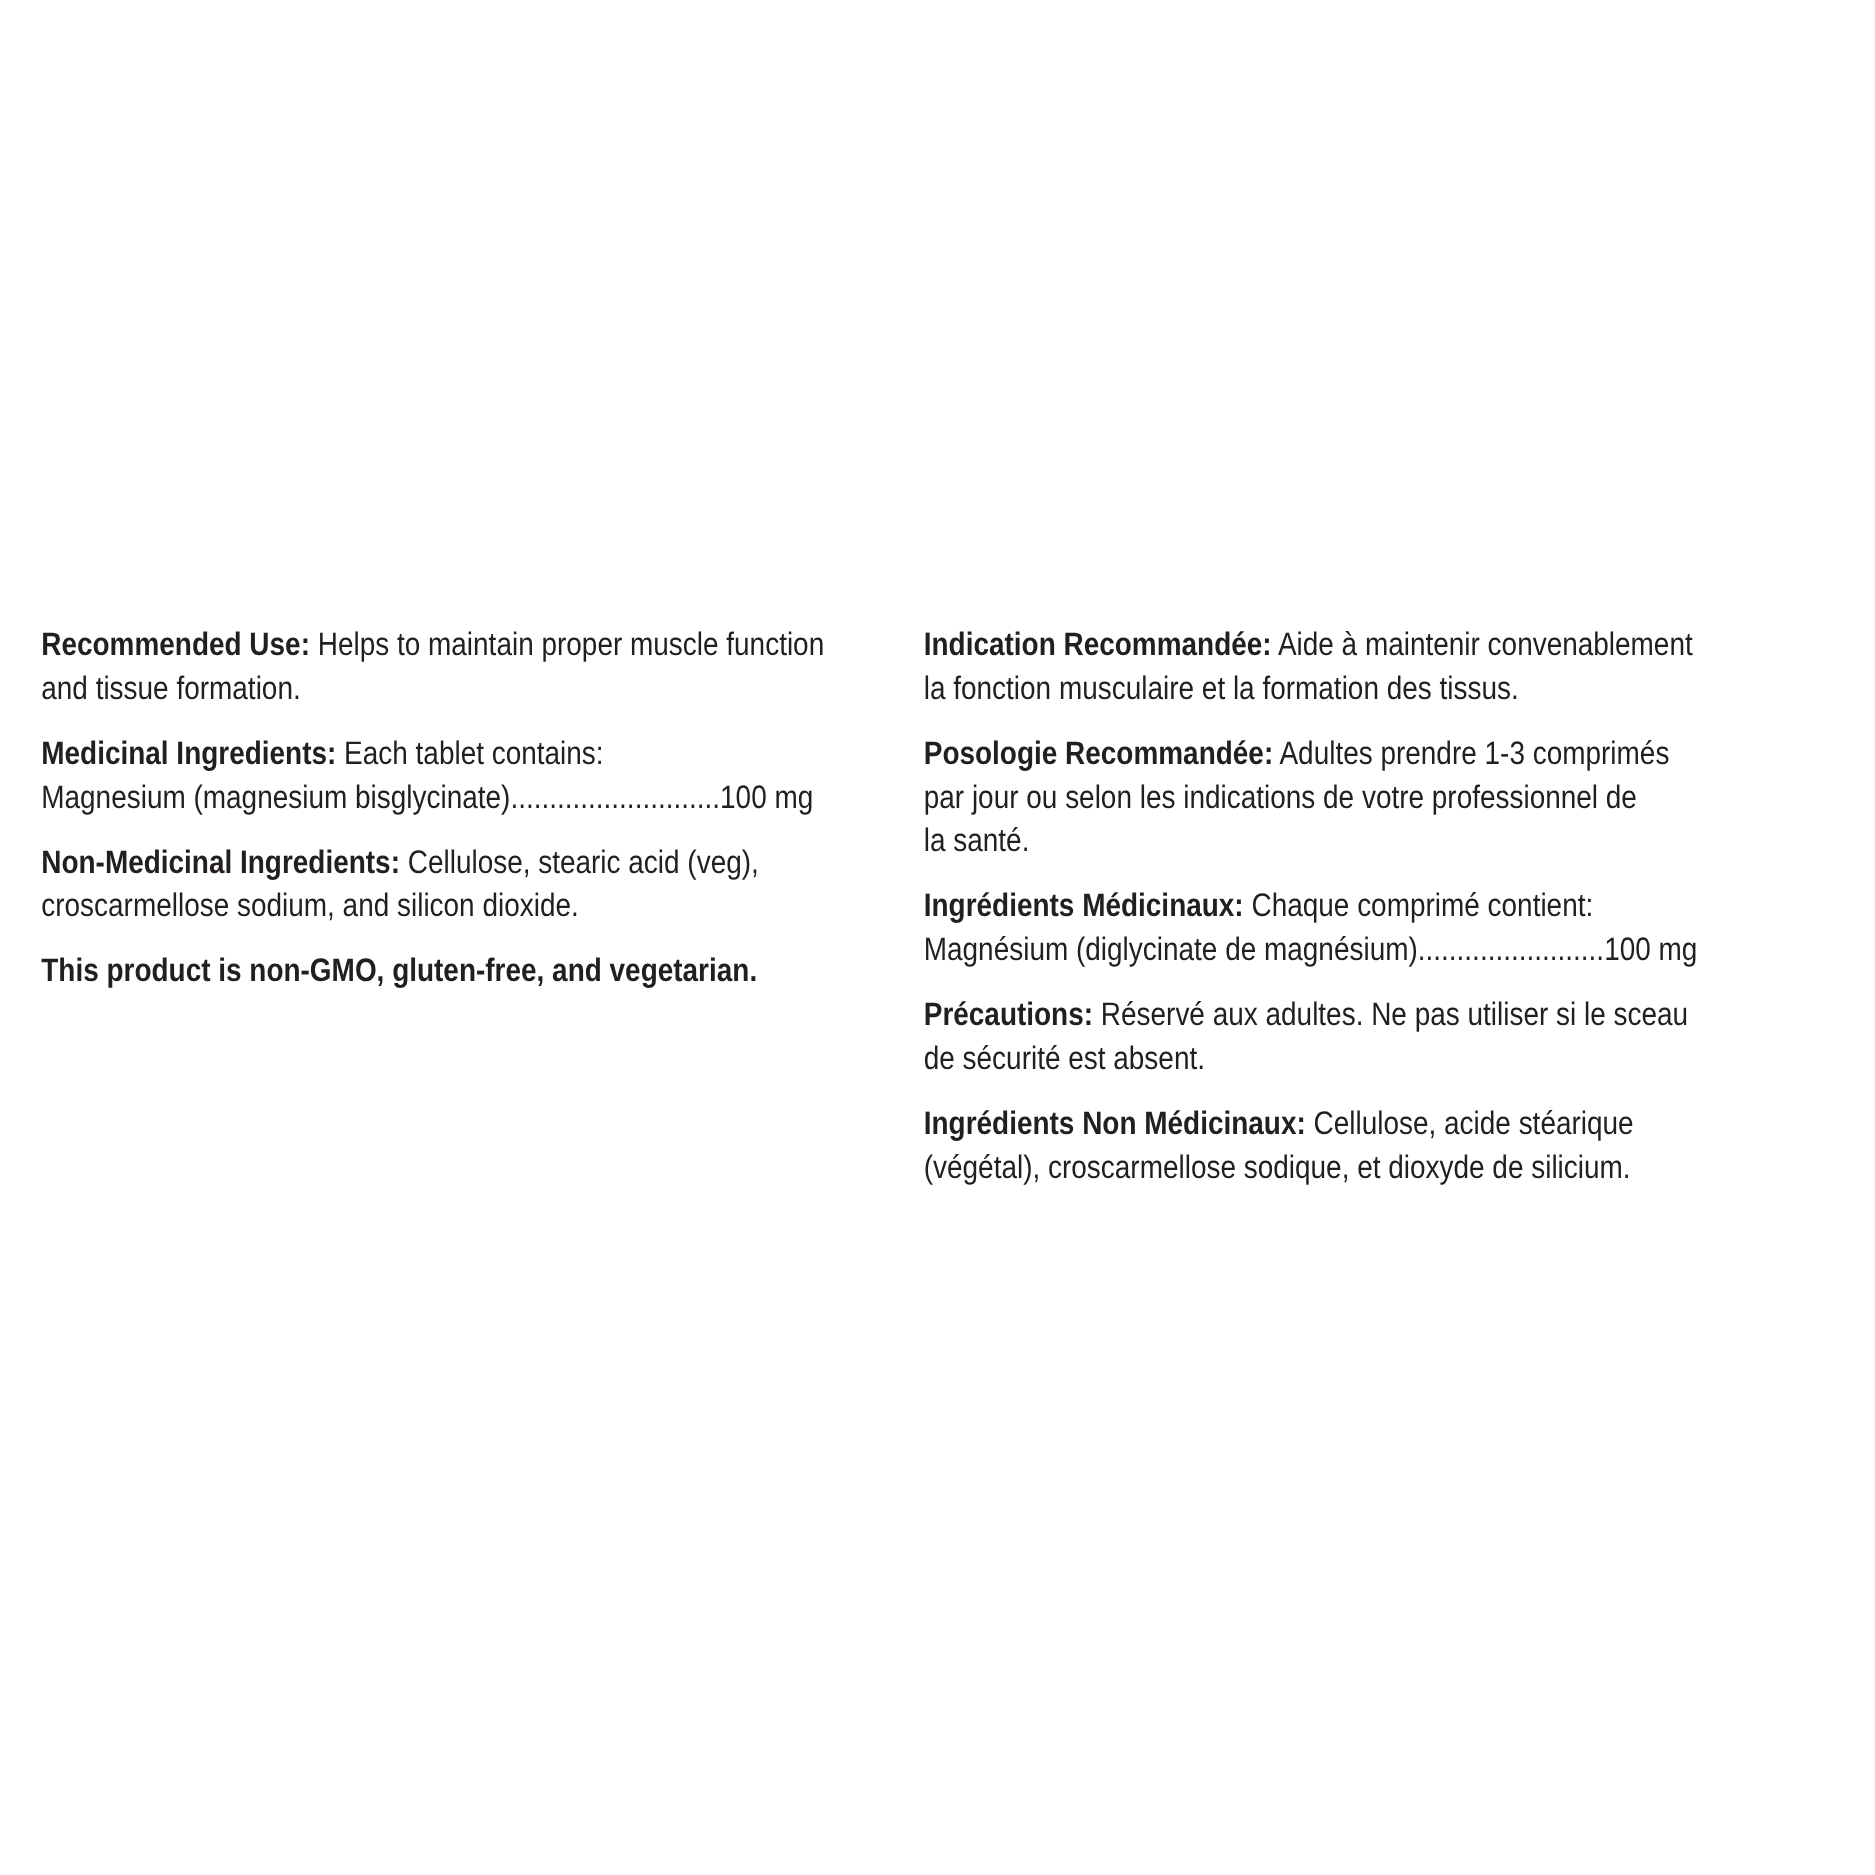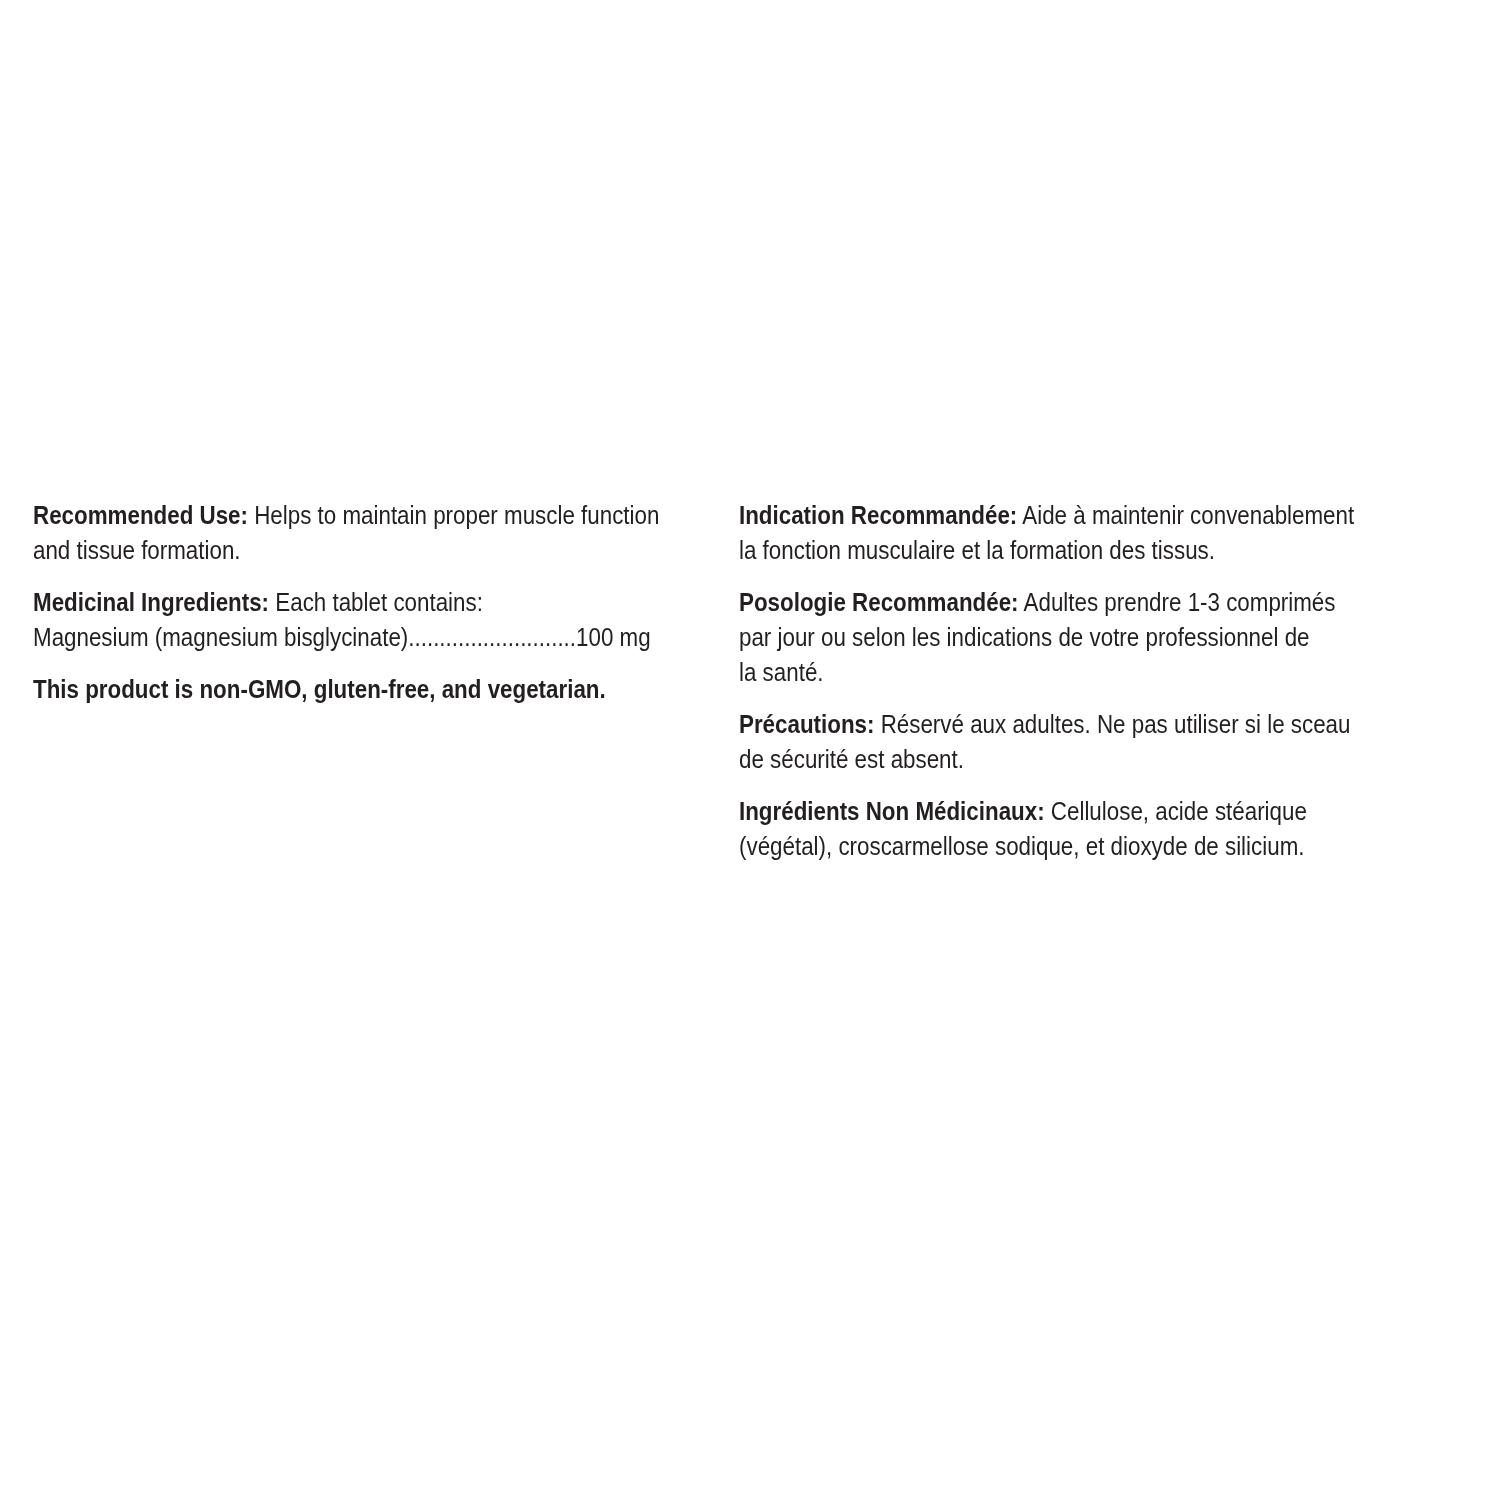--- a/index.html
+++ b/index.html
@@ -50,40 +50,48 @@
     <span class="line"><span class="label">Recommended Use:</span> <span>Helps to maintain proper muscle function</span></span>
     <span class="line">and tissue formation.</span>
   </p>
 
 
   <p class="para">
     <span class="line"><span class="label">Medicinal Ingredients:</span> <span>Each tablet contains:</span></span>
     <span class="line">Magnesium (magnesium bisglycinate)...........................100 mg</span>
   </p>
 
+  <p class="para">
+    <span class="line"><span class="label">Non-Medicinal Ingredients:</span> <span>Cellulose, stearic acid (veg),</span></span>
+    <span class="line">croscarmellose sodium, and silicon dioxide.</span>
+  </p>
 
 
   <p class="para">
     <span class="line bold-line">This product is non-GMO, gluten-free, and vegetarian.</span>
   </p>
 </div>
 
 <div class="column col-fr">
 
   <p class="para">
     <span class="line"><span class="label">Indication Recommandée:</span> <span>Aide à maintenir convenablement</span></span>
     <span class="line">la fonction musculaire et la formation des tissus.</span>
   </p>
 
   <p class="para">
     <span class="line"><span class="label">Posologie Recommandée:</span> <span>Adultes prendre 1-3 comprimés</span></span>
     <span class="line">par jour ou selon les indications de votre professionnel de</span>
     <span class="line">la santé.</span>
   </p>
 
+  <p class="para">
+    <span class="line"><span class="label">Ingrédients Médicinaux:</span> <span>Chaque comprimé contient:</span></span>
+    <span class="line">Magnésium (diglycinate de magnésium)........................100 mg</span>
+  </p>
 
   <p class="para">
     <span class="line"><span class="label">Précautions:</span> <span>Réservé aux adultes. Ne pas utiliser si le sceau</span></span>
     <span class="line">de sécurité est absent.</span>
   </p>
 
   <p class="para">
     <span class="line"><span class="label">Ingrédients Non Médicinaux:</span> <span>Cellulose, acide stéarique</span></span>
     <span class="line">(végétal), croscarmellose sodique, et dioxyde de silicium.</span>
   </p>

